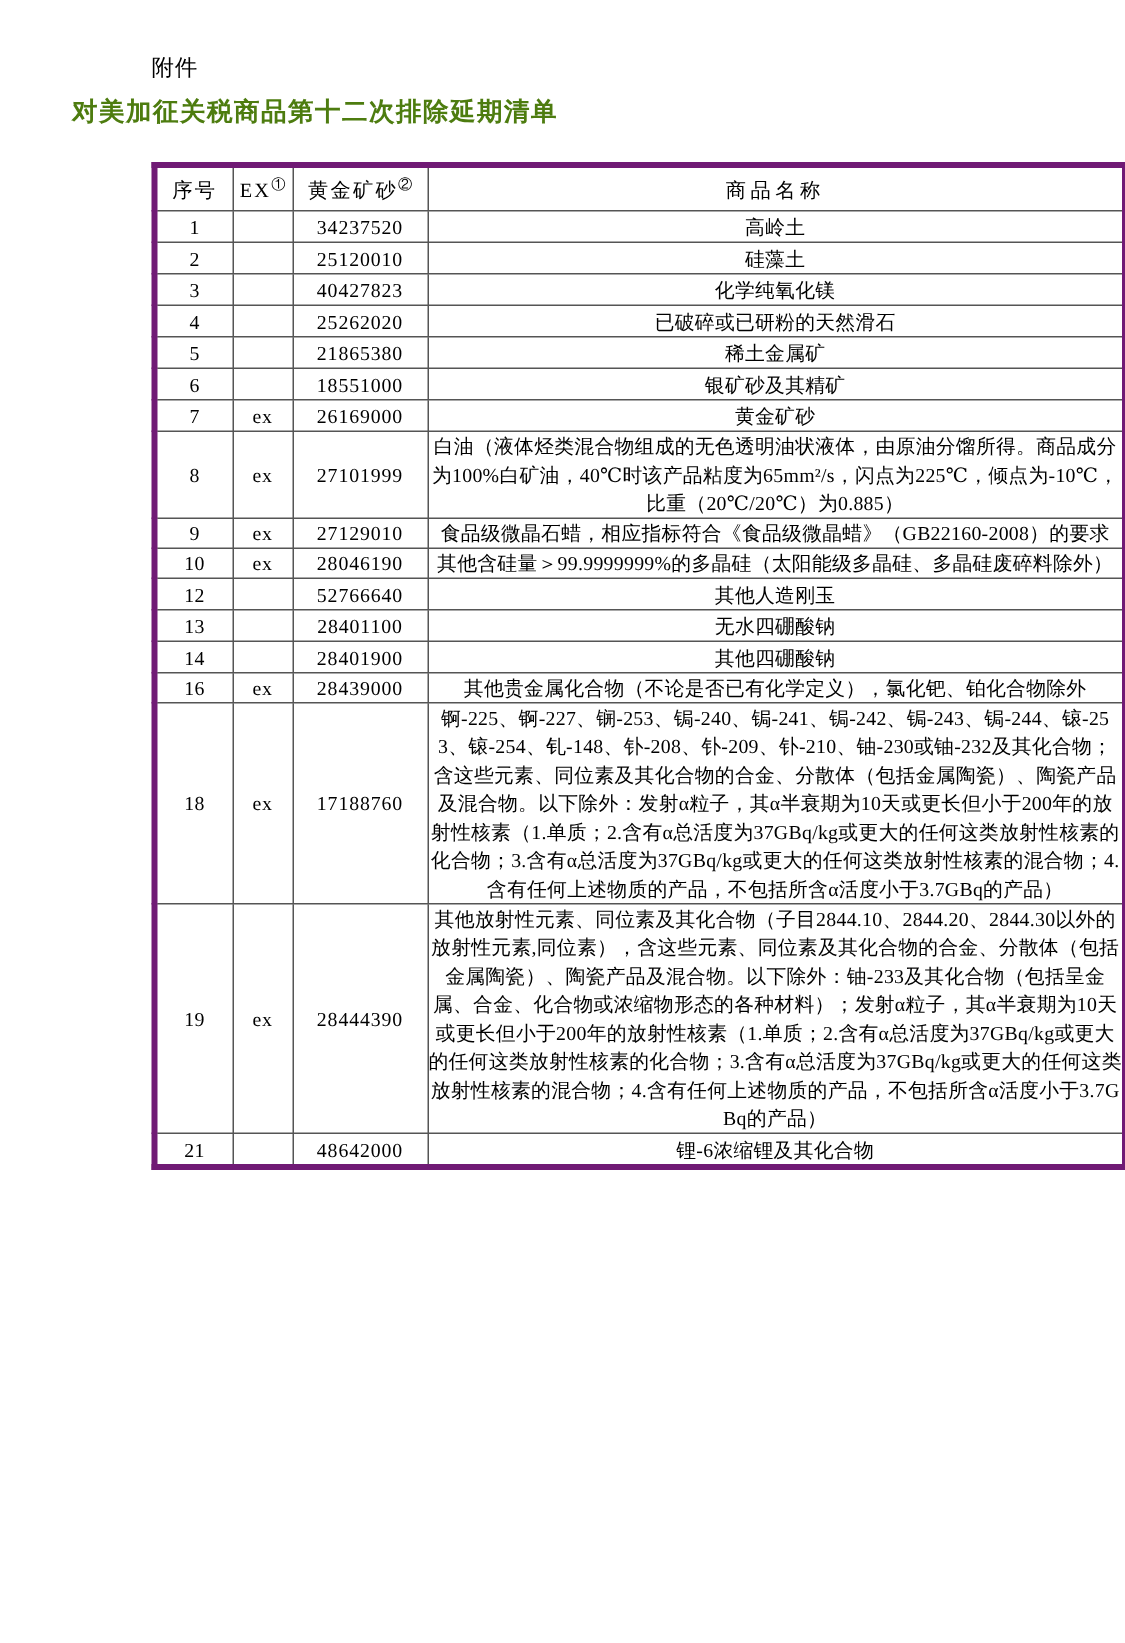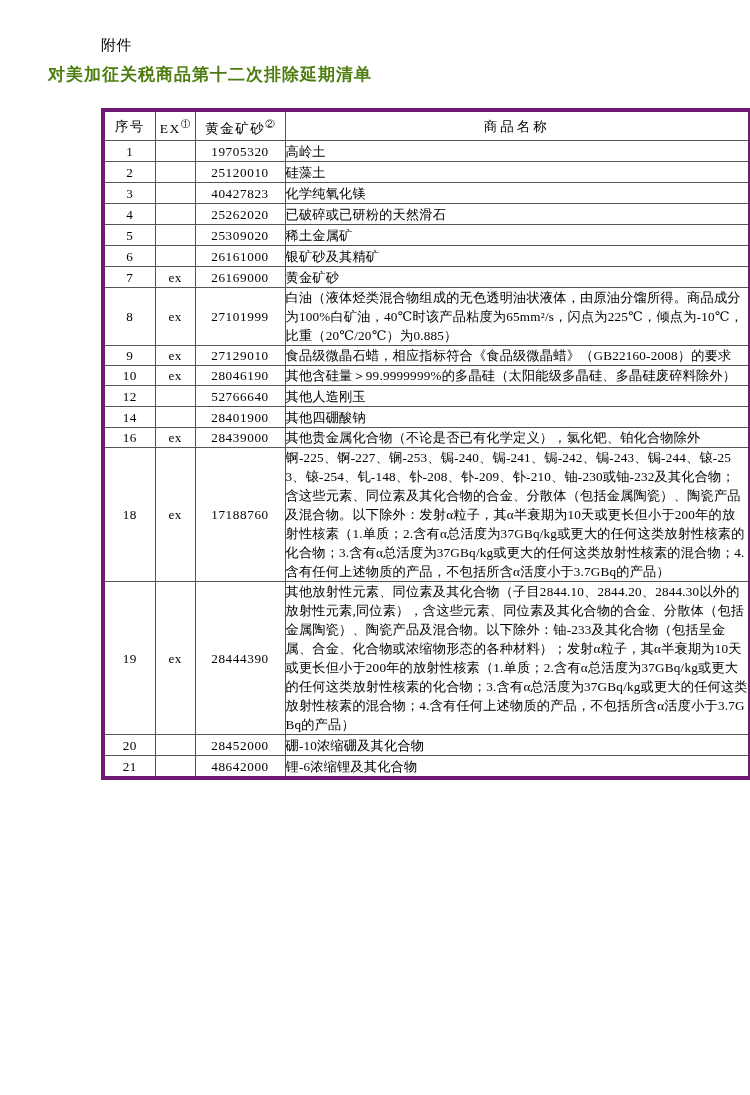--- a/index.html
+++ b/index.html
@@ -89,21 +89,21 @@
     letter-spacing: 0.4px;
   }
   td.code {
     font-size: 13px;
     letter-spacing: 0.6px;
   }
   td.ex {
     font-size: 12.5px;
   }
   td.name {
-    text-align: left;
+    text-align: center;
     padding: 1px 1px 1px 3px;
     letter-spacing: 0.2px;
     word-break: break-all;
     line-height: 19.3px;
   }
   tr.r-short td { height: 20px; }
 </style>
 </head>
 <body>
 
@@ -126,21 +126,21 @@
           <th class="h-seq">序号</th>
           <th class="h-ex"><span>EX</span><span class="sup-circ">①</span></th>
           <th class="h-code"><span>黄金矿砂</span><span class="sup-circ">②</span></th>
           <th class="h-name">商品名称</th>
         </tr>
       </thead>
       <tbody id="tbody">
           <tr class="r-short">
             <td class="seq">1</td>
             <td class="ex"></td>
-            <td class="code">19705320</td>
+            <td class="code">34237520</td>
             <td class="name">高岭土</td>
           </tr>
           <tr class="r-short">
             <td class="seq">2</td>
             <td class="ex"></td>
             <td class="code">25120010</td>
             <td class="name">硅藻土</td>
           </tr>
           <tr class="r-short">
             <td class="seq">3</td>
@@ -150,27 +150,27 @@
           </tr>
           <tr class="r-short">
             <td class="seq">4</td>
             <td class="ex"></td>
             <td class="code">25262020</td>
             <td class="name">已破碎或已研粉的天然滑石</td>
           </tr>
           <tr class="r-short">
             <td class="seq">5</td>
             <td class="ex"></td>
-            <td class="code">25309020</td>
+            <td class="code">21865380</td>
             <td class="name">稀土金属矿</td>
           </tr>
           <tr class="r-short">
             <td class="seq">6</td>
             <td class="ex"></td>
-            <td class="code">26161000</td>
+            <td class="code">18551000</td>
             <td class="name">银矿砂及其精矿</td>
           </tr>
           <tr class="r-short">
             <td class="seq">7</td>
             <td class="ex">ex</td>
             <td class="code">26169000</td>
             <td class="name">黄金矿砂</td>
           </tr>
           <tr>
             <td class="seq">8</td>
@@ -190,20 +190,26 @@
             <td class="code">28046190</td>
             <td class="name">其他含硅量＞99.9999999%的多晶硅（太阳能级多晶硅、多晶硅废碎料除外）</td>
           </tr>
           <tr class="r-short">
             <td class="seq">12</td>
             <td class="ex"></td>
             <td class="code">52766640</td>
             <td class="name">其他人造刚玉</td>
           </tr>
           <tr class="r-short">
+            <td class="seq">13</td>
+            <td class="ex"></td>
+            <td class="code">28401100</td>
+            <td class="name">无水四硼酸钠</td>
+          </tr>
+          <tr class="r-short">
             <td class="seq">14</td>
             <td class="ex"></td>
             <td class="code">28401900</td>
             <td class="name">其他四硼酸钠</td>
           </tr>
           <tr>
             <td class="seq">16</td>
             <td class="ex">ex</td>
             <td class="code">28439000</td>
             <td class="name">其他贵金属化合物（不论是否已有化学定义），氯化钯、铂化合物除外</td>
@@ -212,26 +218,20 @@
             <td class="seq">18</td>
             <td class="ex">ex</td>
             <td class="code">17188760</td>
             <td class="name">锕-225、锕-227、锎-253、锔-240、锔-241、锔-242、锔-243、锔-244、锿-253、锿-254、钆-148、钋-208、钋-209、钋-210、铀-230或铀-232及其化合物；含这些元素、同位素及其化合物的合金、分散体（包括金属陶瓷）、陶瓷产品及混合物。以下除外：发射α粒子，其α半衰期为10天或更长但小于200年的放射性核素（1.单质；2.含有α总活度为37GBq/kg或更大的任何这类放射性核素的化合物；3.含有α总活度为37GBq/kg或更大的任何这类放射性核素的混合物；4.含有任何上述物质的产品，不包括所含α活度小于3.7GBq的产品）</td>
           </tr>
           <tr>
             <td class="seq">19</td>
             <td class="ex">ex</td>
             <td class="code">28444390</td>
             <td class="name">其他放射性元素、同位素及其化合物（子目2844.10、2844.20、2844.30以外的放射性元素,同位素），含这些元素、同位素及其化合物的合金、分散体（包括金属陶瓷）、陶瓷产品及混合物。以下除外：铀-233及其化合物（包括呈金属、合金、化合物或浓缩物形态的各种材料）；发射α粒子，其α半衰期为10天或更长但小于200年的放射性核素（1.单质；2.含有α总活度为37GBq/kg或更大的任何这类放射性核素的化合物；3.含有α总活度为37GBq/kg或更大的任何这类放射性核素的混合物；4.含有任何上述物质的产品，不包括所含α活度小于3.7GBq的产品）</td>
-          </tr>
-          <tr class="r-short">
-            <td class="seq">20</td>
-            <td class="ex"></td>
-            <td class="code">28452000</td>
-            <td class="name">硼-10浓缩硼及其化合物</td>
           </tr>
           <tr class="r-short">
             <td class="seq">21</td>
             <td class="ex"></td>
             <td class="code">48642000</td>
             <td class="name">锂-6浓缩锂及其化合物</td>
           </tr>
         </tbody>
     </table>
   </div>

